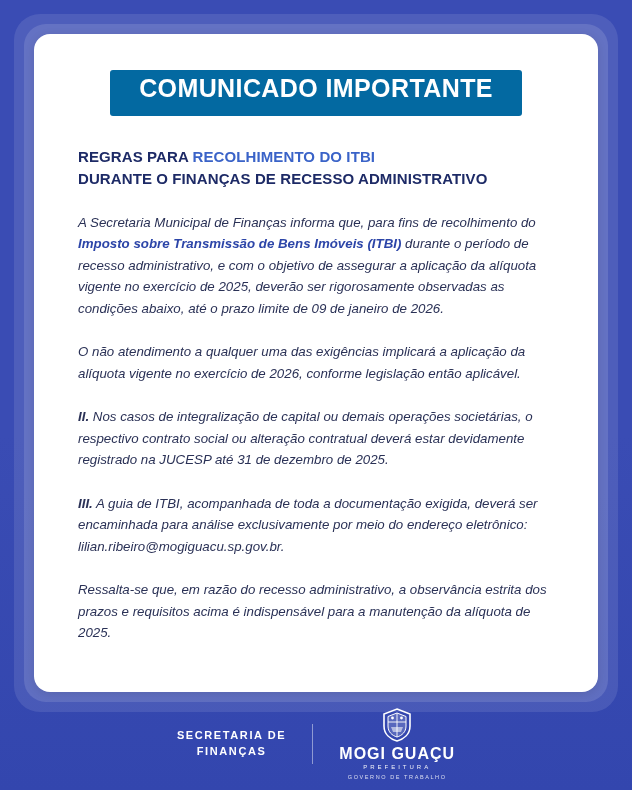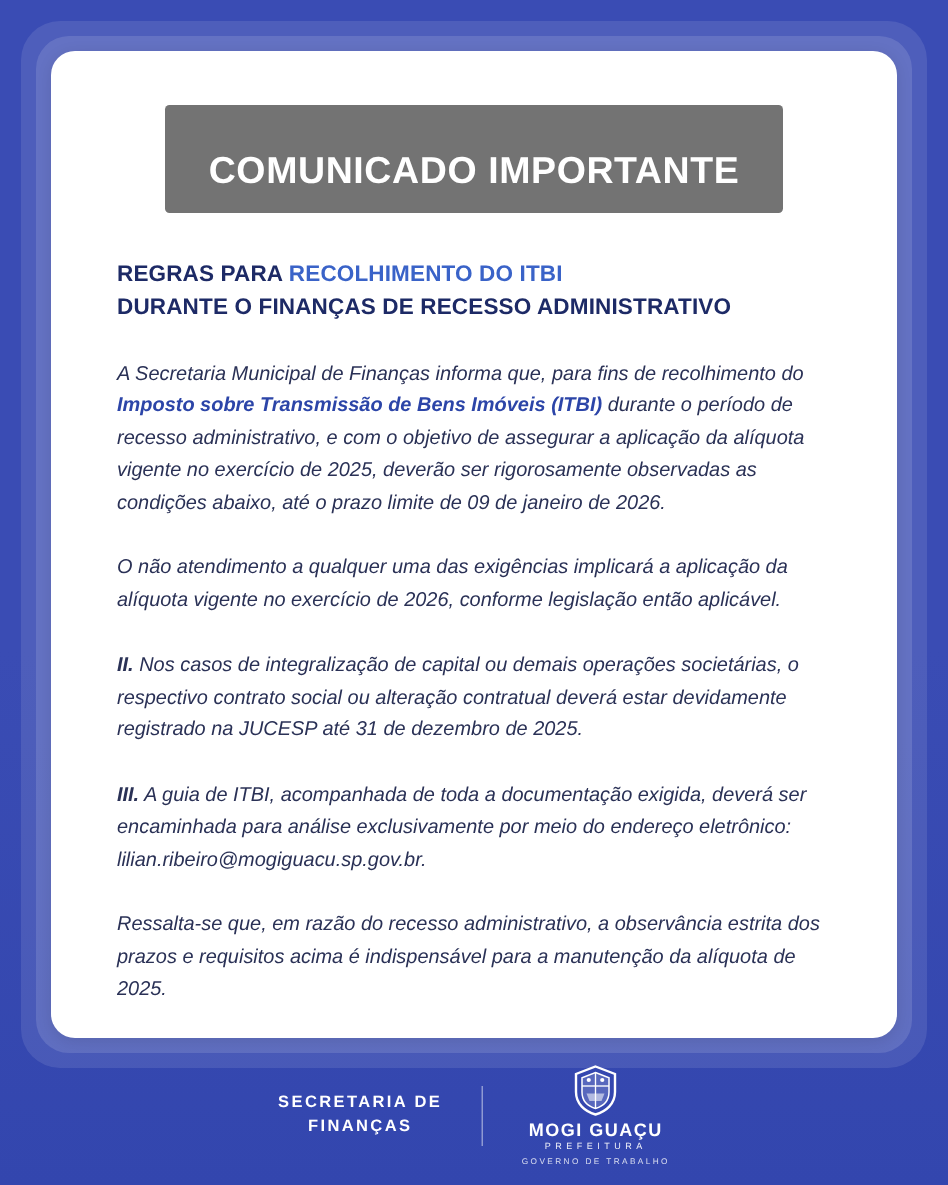--- a/index.html
+++ b/index.html
@@ -48,27 +48,27 @@
     background: #ffffff;
     border-radius: 16px;
     box-shadow: 0 2px 10px rgba(0,0,0,0.10);
     overflow: hidden;
   }
   .card-inner {
     padding: 36px 44px 24px 44px;
   }
   .banner {
     display: block;
-    background: #737373;
+    background: #0369a1;
     color: #ffffff;
     text-align: center;
     font-weight: bold;
     font-size: 25px;
     letter-spacing: 0.4px;
-    padding: 30px 10px 13px 10px;
+    padding: 4px 10px 13px 10px;
     border-radius: 3px;
     margin: 0 32px 0 32px;
   }
   .subtitle {
     margin: 30px 0 0 0;
     font-weight: bold;
     font-size: 15px;
     color: #1d2a66;
     line-height: 1.45;
     letter-spacing: 0.1px;
@@ -121,21 +121,21 @@
     flex-direction: column;
     align-items: center;
     color: #ffffff;
   }
   .brasao {
     width: 30px;
     height: 34px;
     margin-bottom: 3px;
   }
   .brand-name {
-    font-size: 12px;
+    font-size: 16px;
     font-weight: bold;
     letter-spacing: 1px;
     line-height: 1.1;
   }
   .brand-sub {
     font-size: 6px;
     letter-spacing: 3px;
     margin-top: 1px;
     opacity: 0.92;
   }

